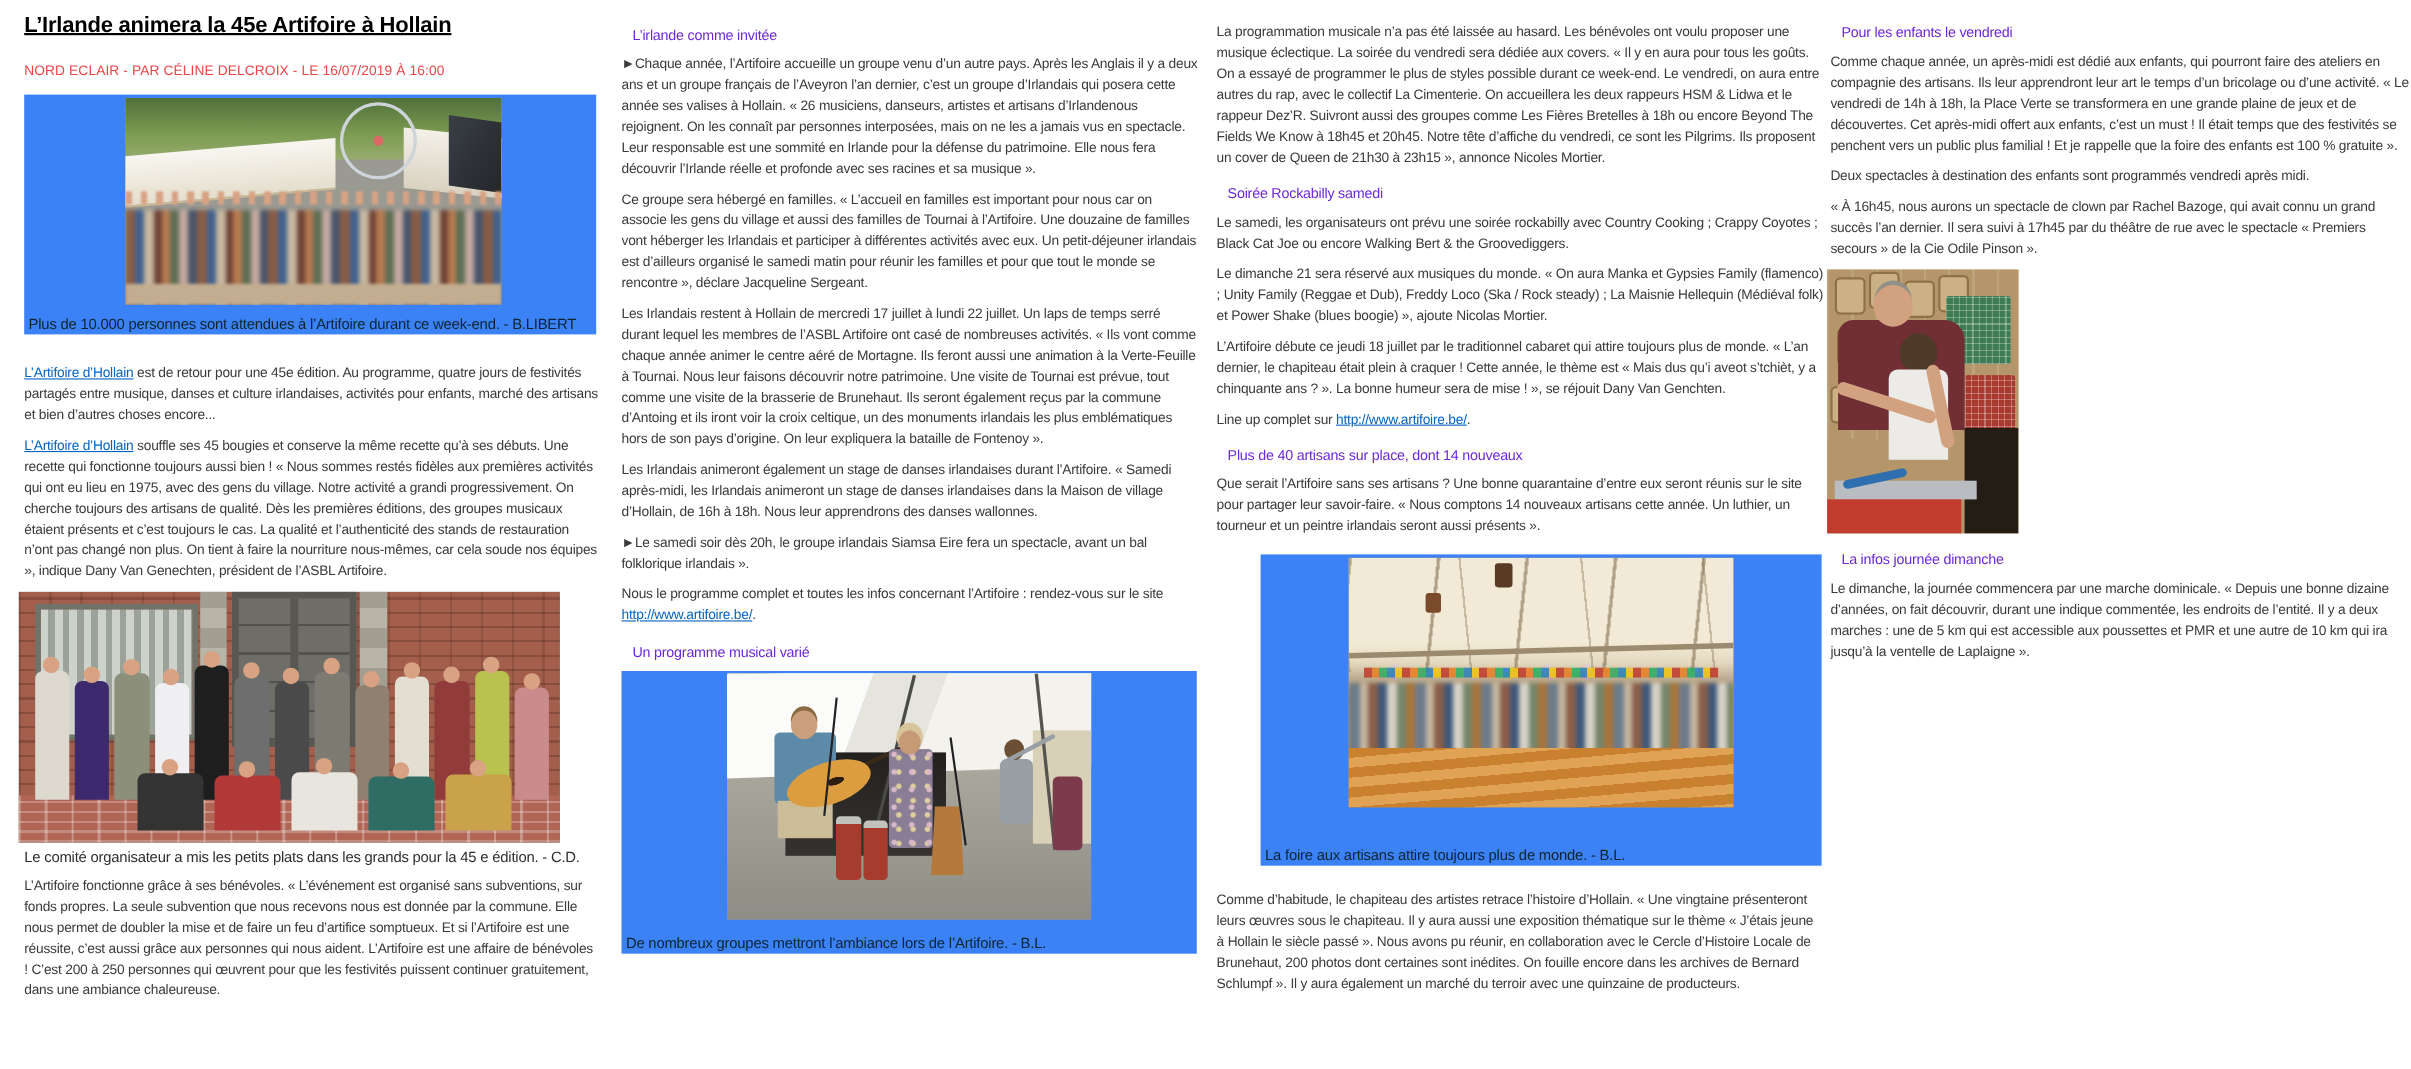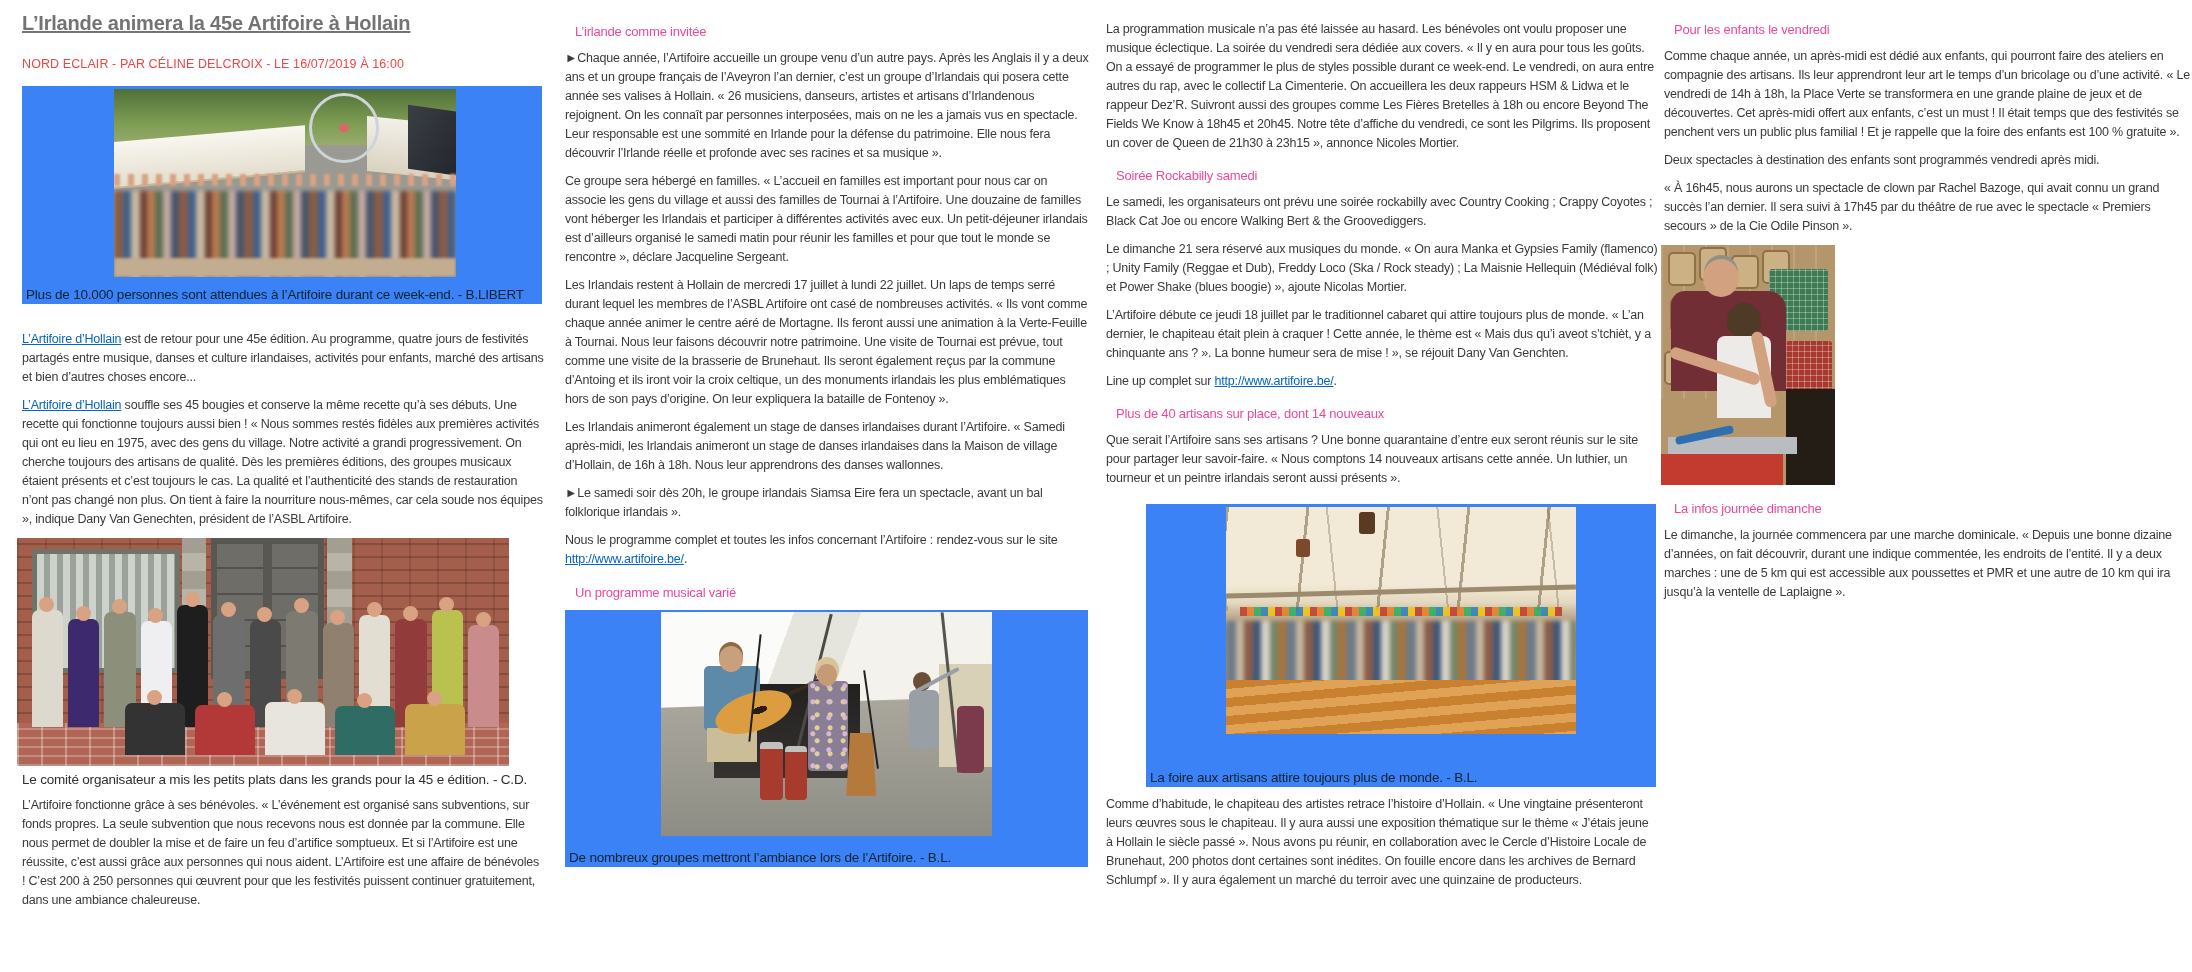--- a/index.html
+++ b/index.html
@@ -7,35 +7,35 @@
     width:2192px;height:972px;position:relative;overflow:hidden;
     background:#ffffff;color:#3a3a3a;
     font-family:"Liberation Sans","DejaVu Sans",sans-serif;
   }
   .col{position:absolute;top:0}
   .c1{left:22px;width:523px}
   .c2{left:565px;width:525px}
   .c3{left:1106px;width:552px}
   .c4{left:1664px;width:532px}
 
-  .title{font-size:20px;line-height:26px;font-weight:700;color:#737373;
+  .title{font-size:20px;line-height:26px;font-weight:700;color:#000000;
     text-decoration:underline;margin:10px 0 20px;letter-spacing:-0.2px}
   .byline{font-size:12.5px;line-height:16px;color:#ef4444;margin:0 0 14px;letter-spacing:0.1px}
   p.body{font-size:12.5px;line-height:19px;letter-spacing:-0.2px;margin:0 0 9px;color:#3a3a3a}
-  h2.sub{font-size:13px;line-height:19px;font-weight:400;color:#ec4899;margin:13px 0 8px;
+  h2.sub{font-size:13px;line-height:19px;font-weight:400;color:#6d28d9;margin:13px 0 8px;
     padding-left:10px;letter-spacing:-0.2px}
   h2.mt{margin-top:14px}
   .b{font-weight:400}
   .lnk{color:#0563c1;text-decoration:underline;cursor:pointer}
 
   
   .figblue{position:relative;background:#3b82f6;margin-bottom:26px}
   .fg1{width:520px;height:218px}
   .fg3{width:523px;height:257px;margin-bottom:0}
-  .fg4{width:510px;height:283px;margin-bottom:8px}
+  .fg4{width:510px;height:283px;margin-bottom:22px}
   .cap-on-blue{position:absolute;left:4px;bottom:2px;font-size:13.5px;color:#0f2430;letter-spacing:-0.2px}
   .cap-plain{font-size:13.5px;color:#2e2e2e;margin:6px 0 9px;letter-spacing:-0.2px}
 
   
   .ph{position:absolute;overflow:hidden;background:#9a9a92}
   .ph1{left:92px;top:3px;width:342px;height:188px}
   .ph3{left:96px;top:2px;width:331px;height:224px}
   .ph4{left:80px;top:3px;width:350px;height:227px}
   .ph2{position:relative;overflow:hidden;background:#9a9a92;margin:0 0 0 -5px;width:492px;height:228px}
   .ph5{position:relative;overflow:hidden;background:#b5966b;margin:0 0 14px -3px;width:174px;height:240px}

